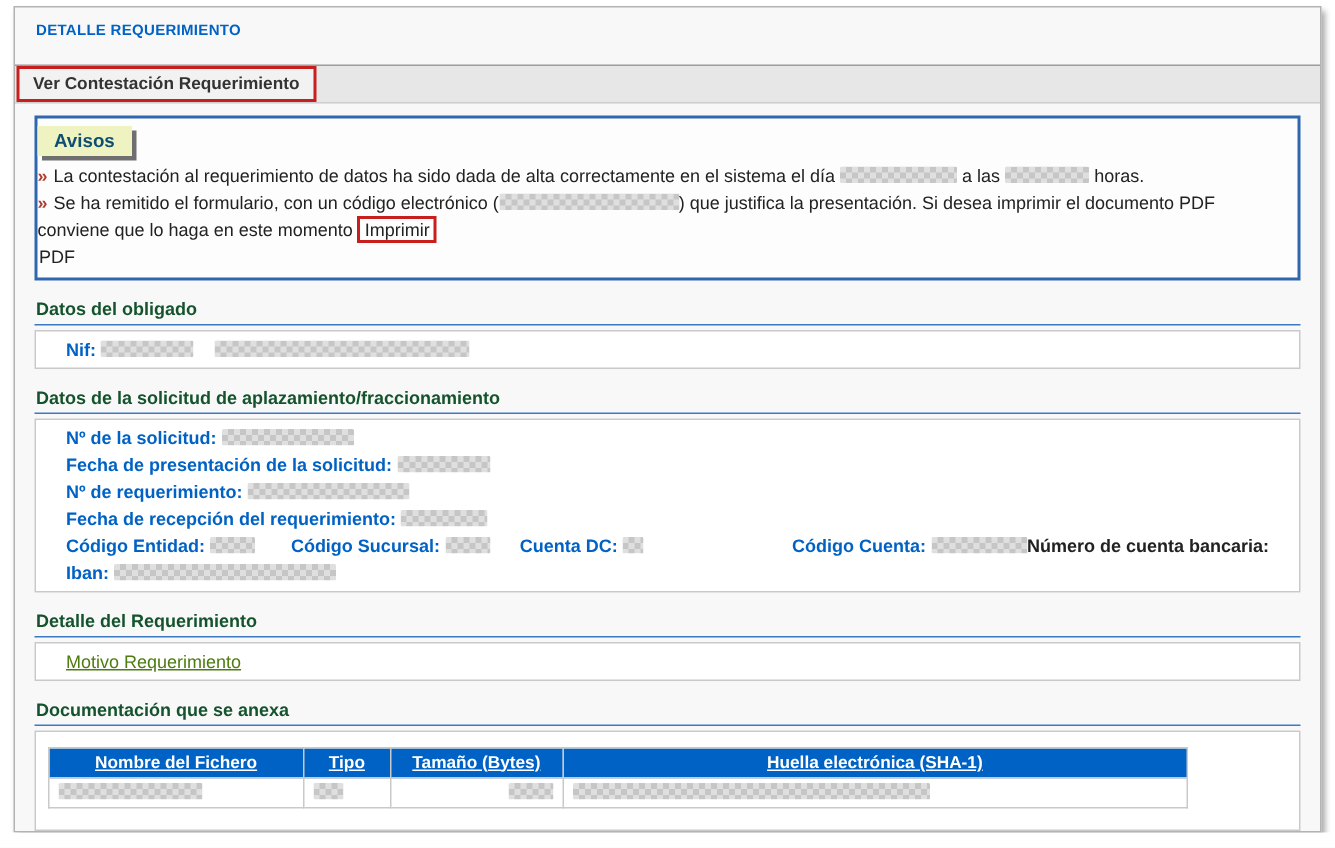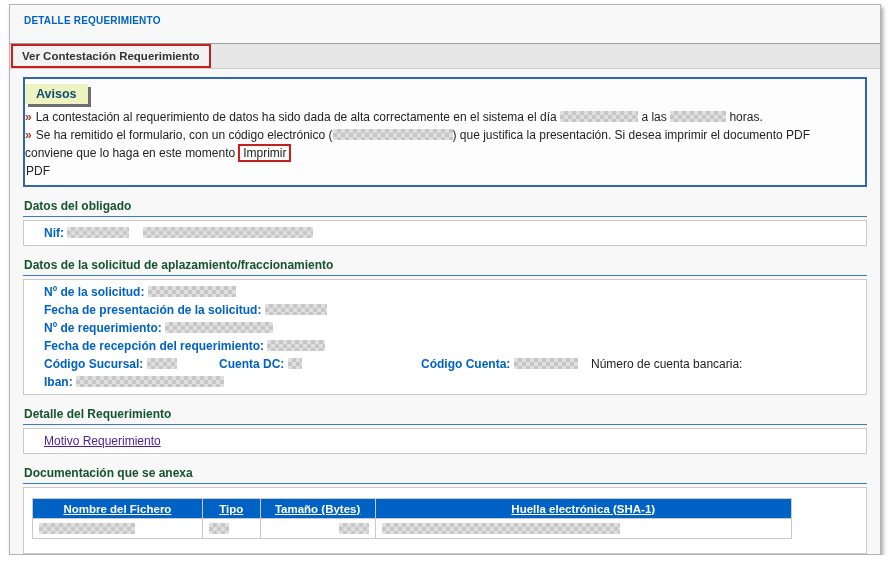--- a/index.html
+++ b/index.html
@@ -93,29 +93,29 @@
     line-height:14px;
   }
   .box {
     margin-top:3px;
     border:1px solid #c9c9c9;
     background:#ffffff;
     padding:3px 20px;
   }
   .row { line-height:18px; white-space:nowrap; }
   .lbl { color:#0062c4; font-weight:bold; }
-  .lbl-black { color:#222; font-weight:normal; }
+  .lbl-black { color:#222; font-weight:bold; }
 
   .bank-row { display:flex; }
   .bank-seg-1 { width:172px; }
   .bank-seg-2 { width:175px; }
   .bank-seg-3 { width:160px; }
   .bank-seg-4 { width:170px;margin-left:42px; }
 
-  .motivo-link { color:#4c1d95; text-decoration:underline; cursor:pointer; }
+  .motivo-link { color:#4d7c0f; text-decoration:underline; cursor:pointer; }
 
   
   .doc-box { padding:10px 8px 14px 8px; }
   .anexo-table {
     border-collapse:collapse;
     width:760px;
     font-size:11.5px;
     background:#fff;
   }
   .anexo-table th {
@@ -188,20 +188,21 @@
     </div>
     <div class="row">
       <span class="lbl">Nº de requerimiento:</span>
       <span class="redacted" style="width:108px"></span>
     </div>
     <div class="row">
       <span class="lbl">Fecha de recepción del requerimiento:</span>
       <span class="redacted" style="width:58px"></span>
     </div>
     <div class="row bank-row">
+      <span class="bank-seg-1"><span class="lbl">Código Entidad:</span> <span class="redacted" style="width:30px"></span></span>
       <span class="bank-seg-2"><span class="lbl">Código Sucursal:</span> <span class="redacted" style="width:30px"></span></span>
       <span class="bank-seg-3"><span class="lbl">Cuenta DC:</span> <span class="redacted" style="width:14px"></span></span>
       <span class="bank-seg-4"><span class="lbl">Código Cuenta:</span> <span class="redacted" style="width:64px"></span></span>
       <span class="lbl-black">Número de cuenta bancaria:</span>
     </div>
     <div class="row">
       <span class="lbl">Iban:</span>
       <span class="redacted" style="width:148px"></span>
     </div>
   </div>

